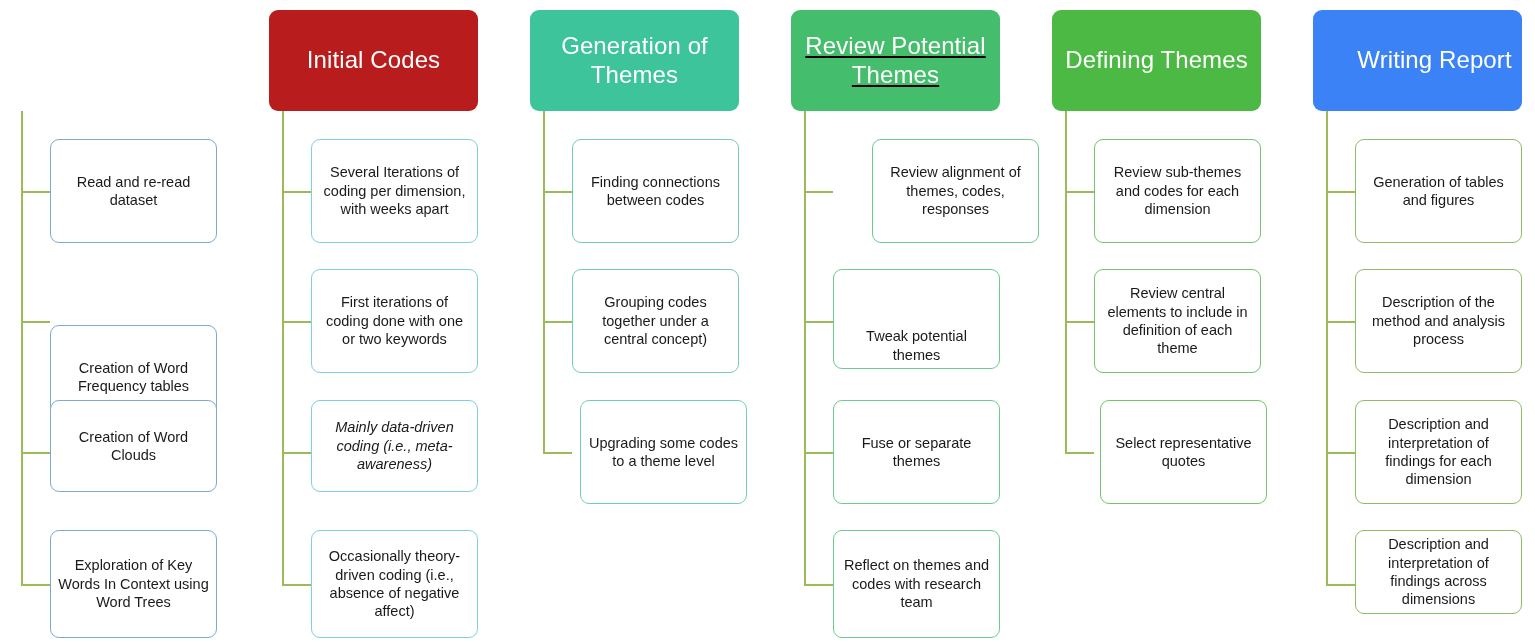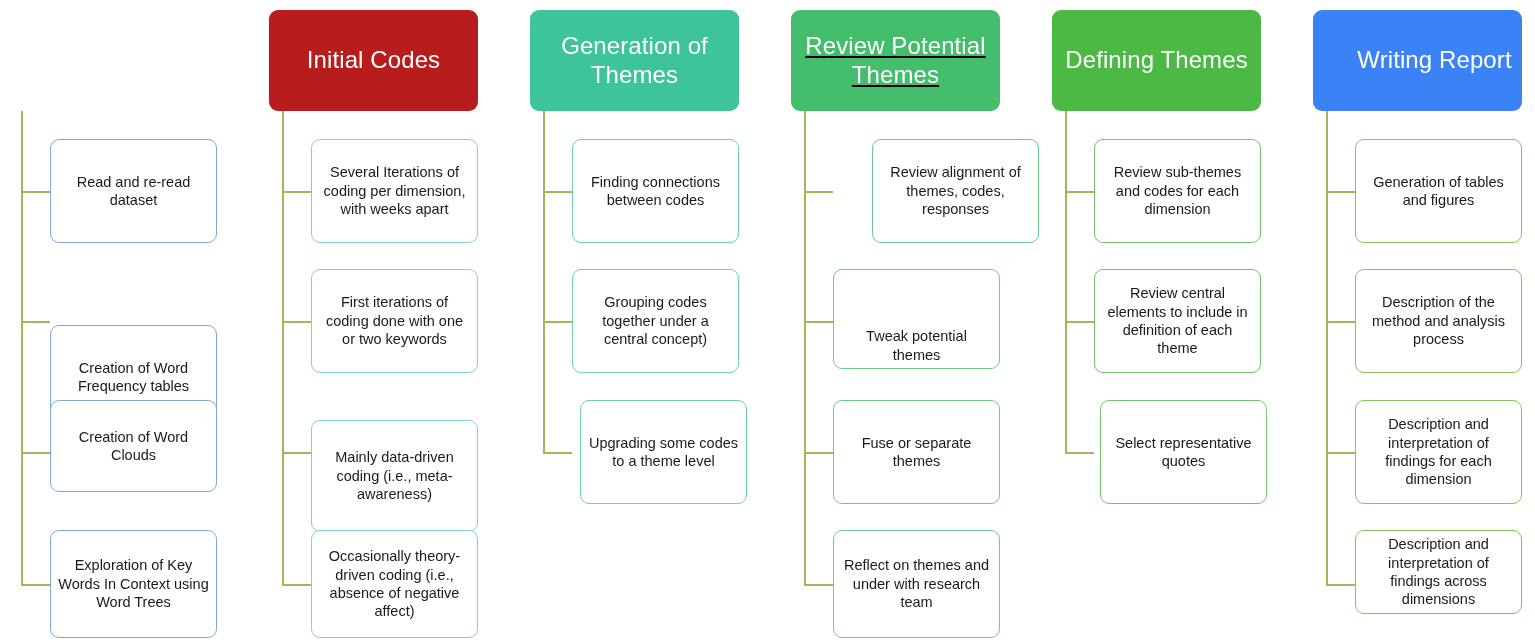--- a/index.html
+++ b/index.html
@@ -107,21 +107,21 @@
       <div class="trunk" style="top: 111px; height: 473px; background: rgb(155, 187, 89);"></div>
       <div class="stub" style="top: 191px; background: rgb(155, 187, 89);"></div>
       <div class="node" style="top: 139px; height: 104px; border-color: rgb(127, 207, 220); align-items: center;">
         <span class="node-label">Several Iterations of coding per dimension, with weeks apart</span>
       </div>
       <div class="stub" style="top: 321px; background: rgb(155, 187, 89);"></div>
       <div class="node" style="top: 269px; height: 104px; border-color: rgb(127, 207, 220);">
         <span class="node-label">First iterations of coding done with one or two keywords</span>
       </div>
       <div class="stub" style="top: 452px; background: rgb(155, 187, 89);"></div>
-      <div class="node" style="top: 420px; height: 112px; border-color: rgb(127, 207, 220);">
+      <div class="node" style="top: 400px; height: 92px; border-color: rgb(127, 207, 220); font-style: italic;">
         <span class="node-label">Mainly data-driven coding (i.e., meta-awareness)</span>
       </div>
       <div class="stub" style="top: 584px; background: rgb(155, 187, 89);"></div>
       <div class="node" style="top: 530px; height: 108px; border-color: rgb(127, 207, 220);">
         <span class="node-label">Occasionally theory-driven coding (i.e., absence of negative affect)</span>
       </div>
     </div>
     <div class="column" style="left: 522px;">
       <div class="header" style="background: rgb(61, 196, 154);">
         <span class="header-label">Generation of Themes</span>
@@ -152,21 +152,21 @@
       <div class="stub" style="top: 321px; background: rgb(155, 187, 89);"></div>
       <div class="node" style="top: 269px; height: 100px; border-color: rgb(111, 203, 141); align-items: flex-end;">
         <span class="node-label">Tweak potential themes</span>
       </div>
       <div class="stub" style="top: 452px; background: rgb(155, 187, 89);"></div>
       <div class="node" style="top: 400px; height: 104px; border-color: rgb(111, 203, 141);">
         <span class="node-label">Fuse or separate themes</span>
       </div>
       <div class="stub" style="top: 584px; background: rgb(155, 187, 89);"></div>
       <div class="node" style="top: 530px; height: 108px; border-color: rgb(111, 203, 141);">
-        <span class="node-label">Reflect on themes and under with research team</span>
+        <span class="node-label">Reflect on themes and codes with research team</span>
       </div>
     </div>
     <div class="column" style="left: 1044px;">
       <div class="header" style="background: rgb(76, 185, 68);">
         <span class="header-label">Defining Themes</span>
       </div>
       <div class="trunk" style="top: 111px; height: 341px; background: rgb(155, 187, 89);"></div>
       <div class="stub" style="top: 191px; background: rgb(155, 187, 89);"></div>
       <div class="node" style="top: 139px; height: 104px; border-color: rgb(116, 196, 107);">
         <span class="node-label">Review sub-themes and codes for each dimension</span>

